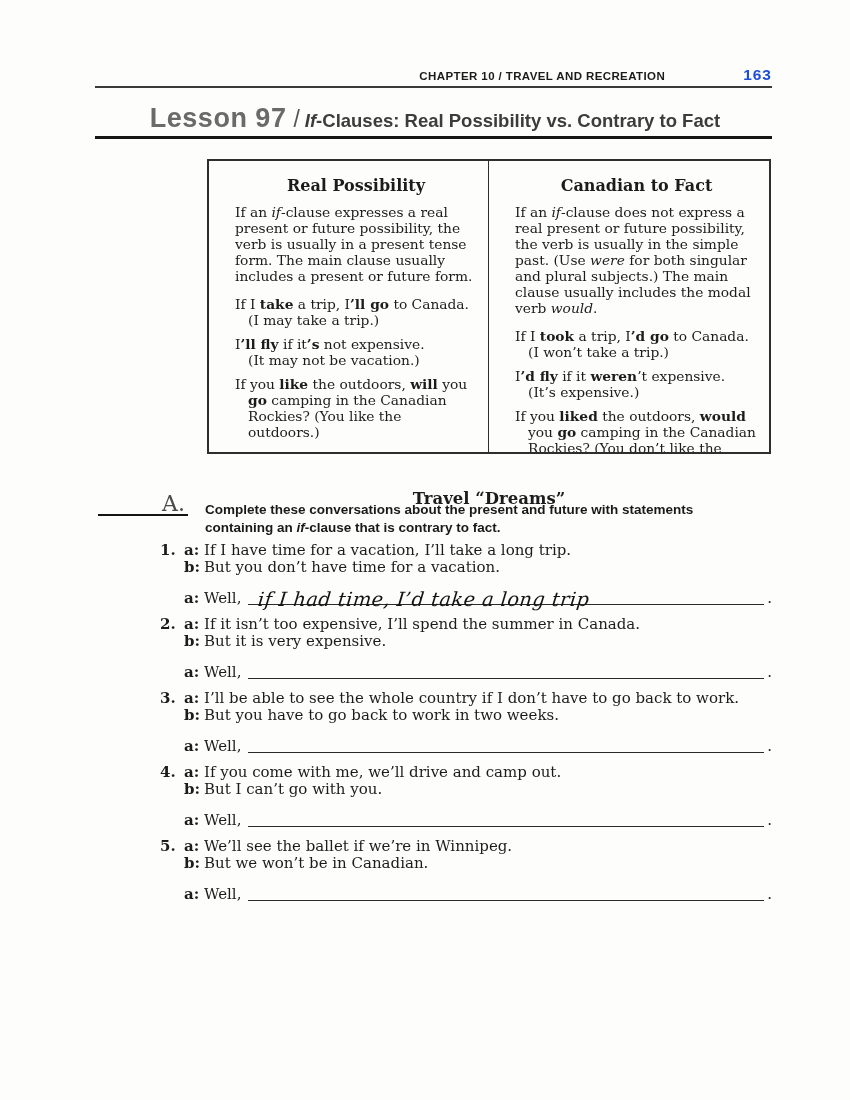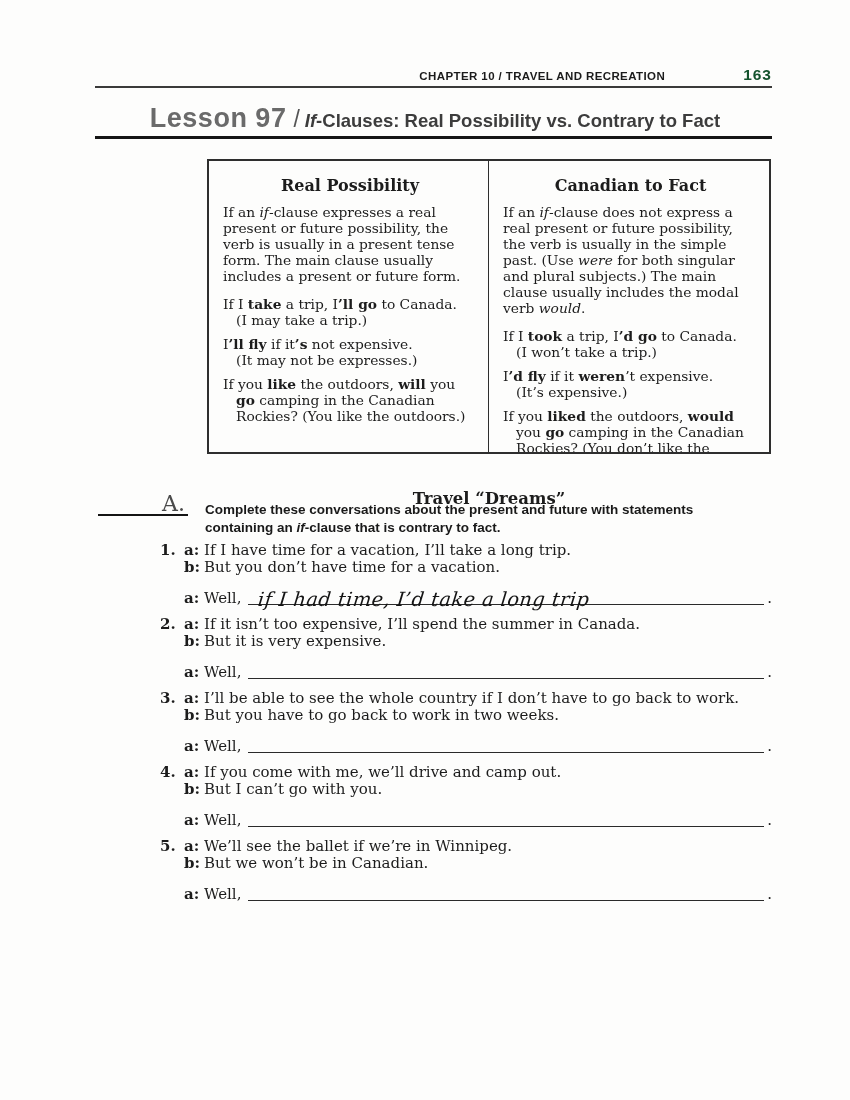--- a/index.html
+++ b/index.html
@@ -7,35 +7,35 @@
     position: relative; width: 850px; height: 1100px;
     background: #fdfdfc; overflow: hidden;
     font-family: "DejaVu Serif", serif; color: #1c1c1c;
   }
   .abs { position: absolute; }
 
   
   .hdr { left: 95px; top: 66px; width: 677px; display: flex; align-items: baseline;
          font-family: "Liberation Sans", sans-serif; font-weight: bold; }
   .hdr-chapter { margin-left: auto; font-size: 11.5px; letter-spacing: .4px; color: #1b1b1b; margin-right: 78px; }
-  .hdr-page { font-size: 15.5px; color: #14532d; letter-spacing: 1px; }
+  .hdr-page { font-size: 15.5px; color: #1d4ed8; letter-spacing: 1px; }
   .hdr-rule { left: 95px; top: 86px; width: 677px; border-top: 2px solid #3a3a3a; }
 
   
   .title { left: 98px; top: 103px; width: 674px; white-space: nowrap;
            font-family: "Liberation Sans", sans-serif; font-weight: bold; text-align: center; }
   .title .lesson { font-size: 27px; color: #6a6a6a; letter-spacing: .5px; }
   .title .sep { font-size: 23px; color: #555; padding: 0 5px 0 7px; font-weight: normal; }
   .title .subtitle { font-size: 18.5px; color: #3c3c3c; }
   .title-rule { left: 95px; top: 136px; width: 677px; border-top: 3.5px solid #151515; }
 
   
   .box { left: 207px; top: 159px; width: 564px; height: 295px; box-sizing: border-box;
          border: 2px solid #2e2e2e; display: flex; overflow: hidden; background: #fdfdfc; }
-  .col { box-sizing: border-box; padding: 13px 11px 0 14px; font-size: 13.8px; line-height: 16px; }
+  .col { box-sizing: border-box; padding: 13px 11px 0 26px; font-size: 13.8px; line-height: 16px; }
   .col-left  { width: 280px; border-right: 1.5px solid #2e2e2e; }
   .col-right { flex: 1; }
   .col-heading { text-align: center; font-weight: bold; font-size: 16px; line-height: 17px; margin: 3px 0 10px; }
   .col-body { margin-bottom: 12px; }
   .example { margin-bottom: 8px; }
   .ex-text { text-indent: -13px; padding-left: 13px; }
   .ex-note { padding-left: 13px; }
 
   
   .travel { left: 207px; top: 469px; width: 564px; text-align: center;
@@ -88,21 +88,21 @@
       <div class="col-body">If an <i>if</i>-clause expresses a real present or future possibility, the verb is usually in a present tense form. The main clause usually includes a present or future form.</div>
       <div>
 
           <div class="example">
             <div class="ex-text">If I <b>take</b> a trip, I<b>’ll go</b> to Canada.</div>
             <div class="ex-note">(I may take a trip.)</div>
           </div>
 
           <div class="example">
             <div class="ex-text">I<b>’ll fly</b> if it<b>’s</b> not expensive.</div>
-            <div class="ex-note">(It may not be expresses.)</div>
+            <div class="ex-note">(It may not be vacation.)</div>
           </div>
 
           <div class="example">
             <div class="ex-text">If you <b>like</b> the outdoors, <b>will</b> you <b>go</b> camping in the Canadian Rockies? (You like the outdoors.)</div>
             <div class="ex-note"></div>
           </div>
         </div>
     </div>
     <div class="col col-right">
       <div class="col-heading">Canadian to Fact</div>

